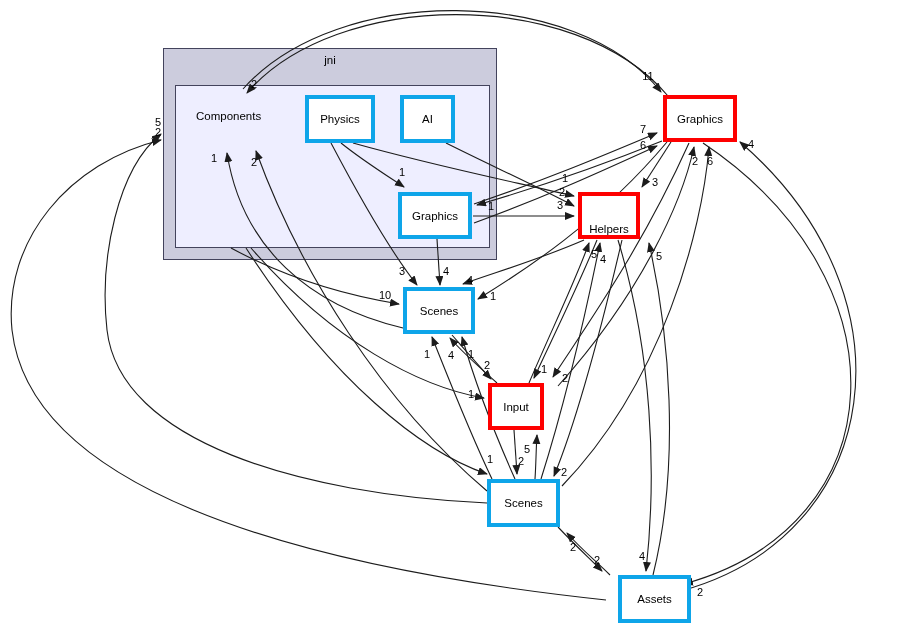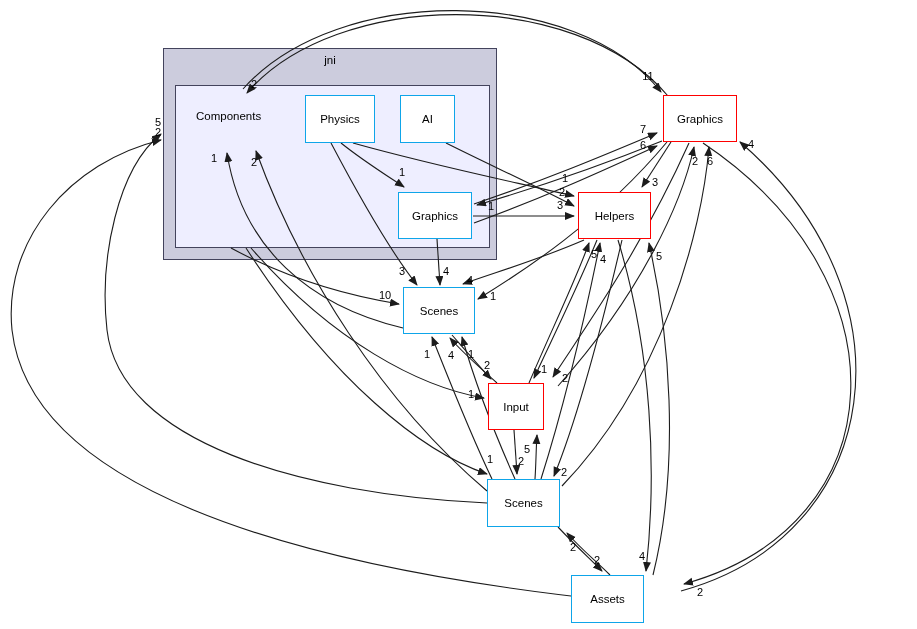--- a/index.html
+++ b/index.html
@@ -4,21 +4,21 @@
 <style>
   html,body{margin:0;padding:0;background:#ffffff;}
   .stage{position:relative;width:917px;height:629px;background:#ffffff;
          font-family:"Liberation Sans",sans-serif;overflow:hidden;}
   .cluster{position:absolute;box-sizing:border-box;}
   .cluster-outer{background:#ccccdd;border:1px solid #43435c;}
   .cluster-inner{background:#eeeeff;border:1px solid #43435c;}
   .cluster-label{position:absolute;font-size:11.5px;color:#000;white-space:nowrap;}
   .jni-label{top:5px;left:0;right:0;text-align:center;}
   .components-label{top:24px;left:20px;}
-  .node{position:absolute;box-sizing:border-box;background:#ffffff;border:1px solid #0ea5e9;
+  .node{position:absolute;box-sizing:border-box;background:#ffffff;border:4px solid #0ea5e9;
         display:flex;align-items:center;justify-content:center;
         font-size:11.5px;color:#000;cursor:pointer;}
   .node.red{border-color:#fe0000;}
   #edges{position:absolute;left:0;top:0;width:917px;height:629px;}
   .edge{fill:none;stroke:#1c1c1c;stroke-width:1.1px;}
   .edge-label{font-size:11px;fill:#000000;}
 </style>
 </head>
 <body>
 
@@ -130,30 +130,30 @@
       </div>
       <div class="node" style="left: 400px; top: 95px; width: 55px; height: 48px;">
         <span>AI</span>
       </div>
       <div class="node" style="left: 398px; top: 192px; width: 74px; height: 47px;">
         <span>Graphics</span>
       </div>
       <div class="node red" style="left: 663px; top: 95px; width: 74px; height: 47px;">
         <span>Graphics</span>
       </div>
-      <div class="node red" style="left: 578px; top: 192px; width: 73px; height: 47px;">
+      <div class="node red" style="left: 578px; top: 192px; width: 62px; height: 47px; align-items: flex-end;">
         <span>Helpers</span>
       </div>
       <div class="node" style="left: 403px; top: 287px; width: 72px; height: 47px;">
         <span>Scenes</span>
       </div>
       <div class="node red" style="left: 488px; top: 383px; width: 56px; height: 47px;">
         <span>Input</span>
       </div>
       <div class="node" style="left: 487px; top: 479px; width: 73px; height: 48px;">
         <span>Scenes</span>
       </div>
-      <div class="node" style="left: 571px; top: 575px; width: 73px; height: 48px;">
+      <div class="node" style="left: 618px; top: 575px; width: 73px; height: 48px;">
         <span>Assets</span>
       </div>
     </div>
 
 </div>
 
 </body></html>

